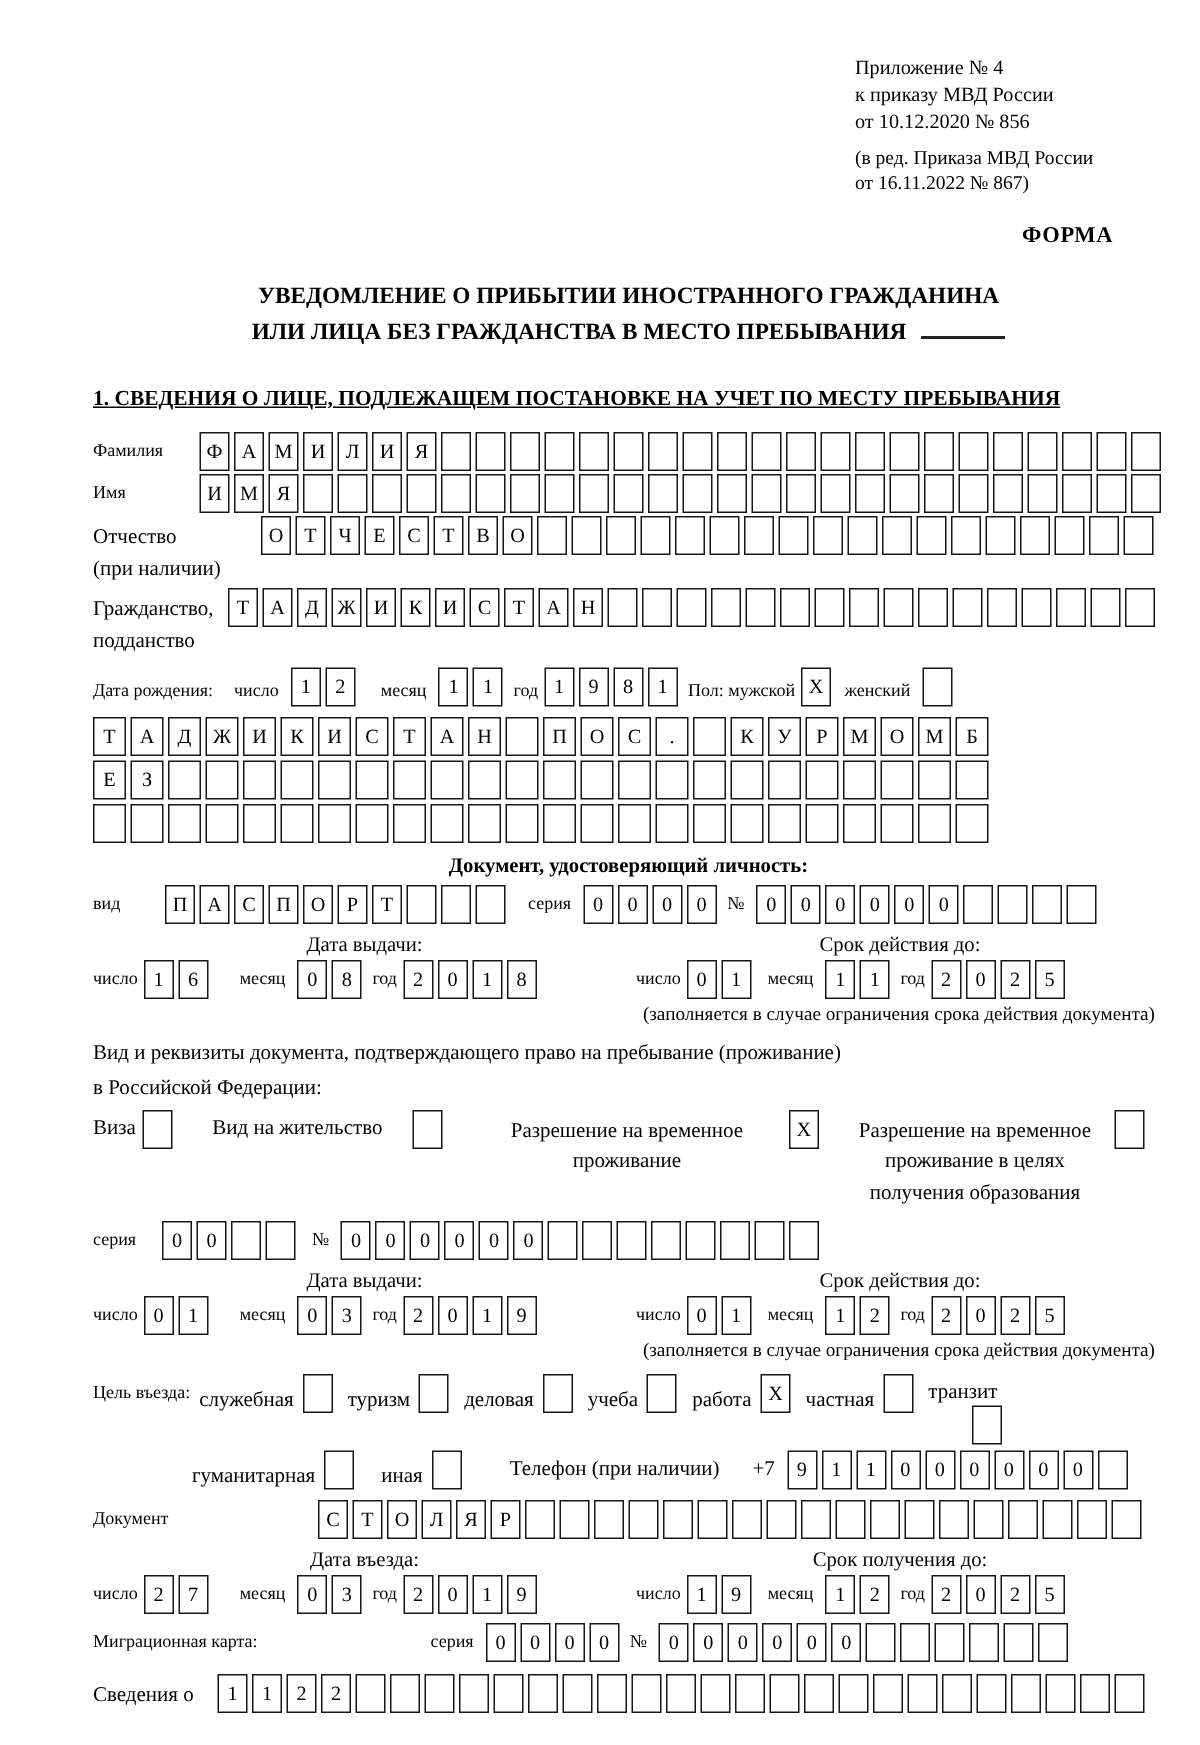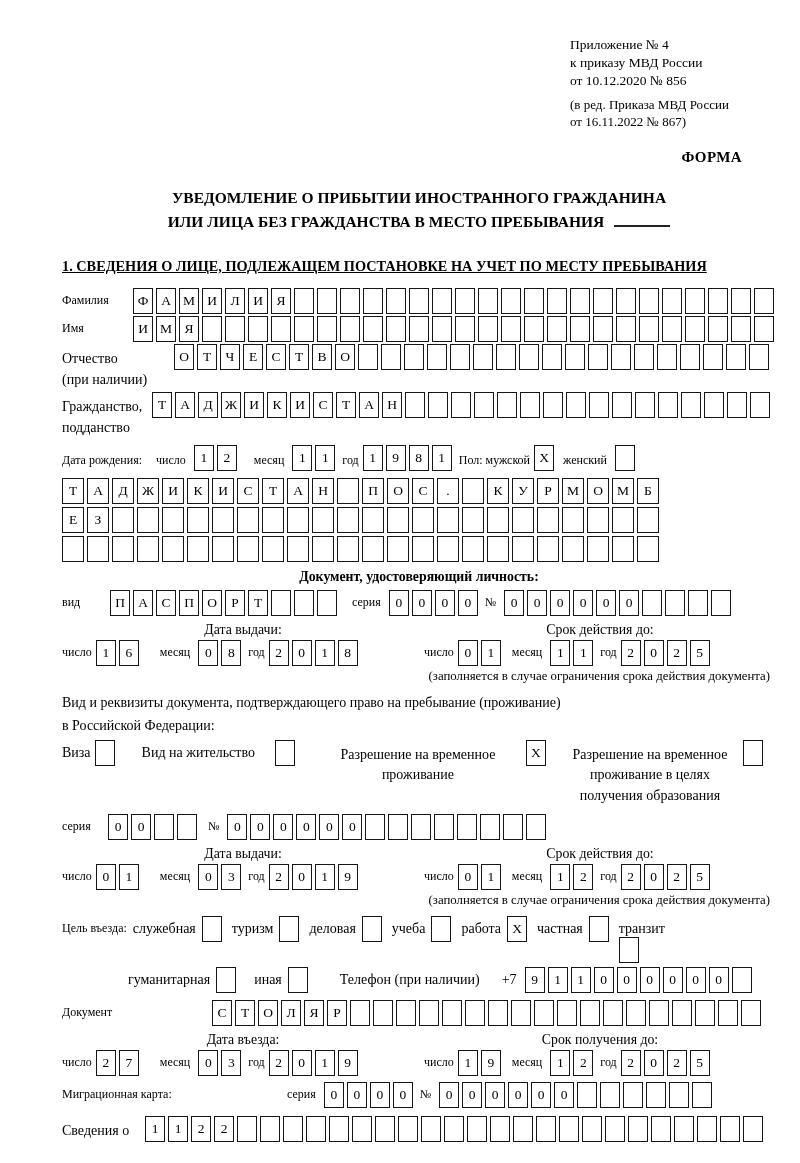--- a/index.html
+++ b/index.html
@@ -54,21 +54,21 @@
   .note-right{text-align:right;font-size:12.8px;margin:3px 6px 0 0;}
   .plain{font-size:14px;line-height:1.65;}
   
   .opts{display:flex;align-items:flex-start;margin-top:3px;font-size:14px;}
   .opt-text{padding-top:5px;}
   .opt-center{text-align:center;line-height:1.45;padding-top:5px;}
   .opt-box{margin-left:8px;}
   
   .purpose{display:flex;align-items:flex-start;font-size:14px;margin-top:8px;flex-wrap:nowrap;}
   .purpose .lbl{padding-top:5px;}
-  .p-item{display:flex;align-items:flex-start;margin-right:7px;}
+  .p-item{display:flex;align-items:flex-end;margin-right:7px;}
   .p-item .opt-text{margin-right:6px;white-space:nowrap;}
   
   .legal{display:flex;margin-top:8px;}
   .legal-rows .cells{margin-bottom:5px;}
 </style>
 </head>
 <body>
 
 <div class="page">
 

